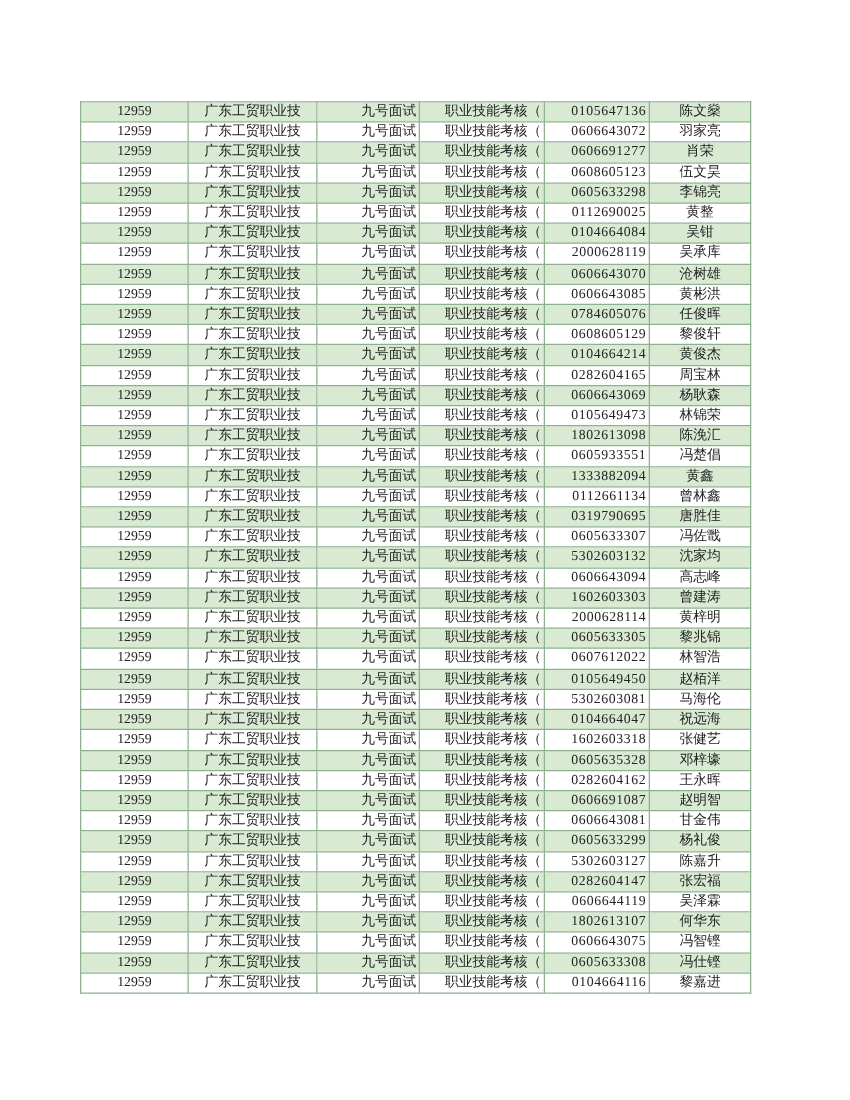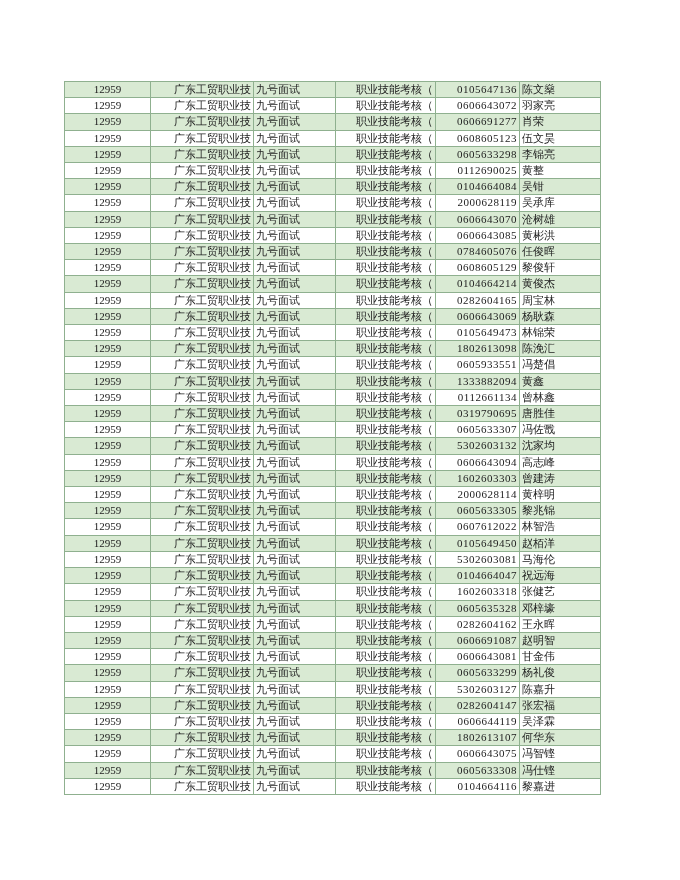--- a/index.html
+++ b/index.html
@@ -27,25 +27,25 @@
     padding: 0 2px;
     height: 15.2px;
     line-height: 15.2px;
     overflow: hidden;
     white-space: nowrap;
     box-sizing: border-box;
   }
   tr.shaded td { background: #d9ead3; }
   tr.plain td  { background: #ffffff; }
   td.col0 { width: 86px;  text-align: center; }
-  td.col1 { width: 103px; text-align: right; }
-  td.col2 { width: 82px;  text-align: left; }
+  td.col1 { width: 103px; text-align: center; }
+  td.col2 { width: 82px;  text-align: right; }
   td.col3 { width: 100px; text-align: right; }
   td.col4 { width: 84px;  text-align: right; letter-spacing: 0.5px; }
-  td.col5 { width: 81px;  text-align: left; }
+  td.col5 { width: 81px;  text-align: center; }
 </style>
 </head>
 <body>
 
 <div class="sheet">
   <table class="results">
     <tbody>
         <tr class="shaded">
           <td class="col0">12959</td>
           <td class="col1">广东工贸职业技</td>

